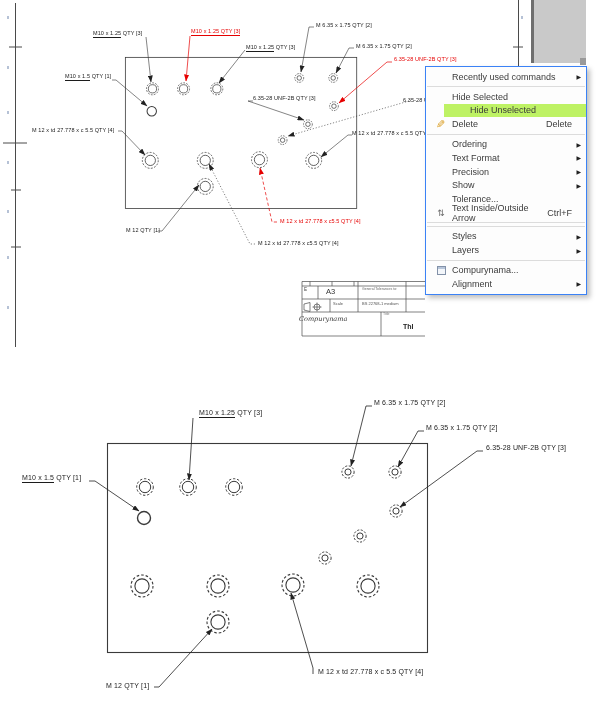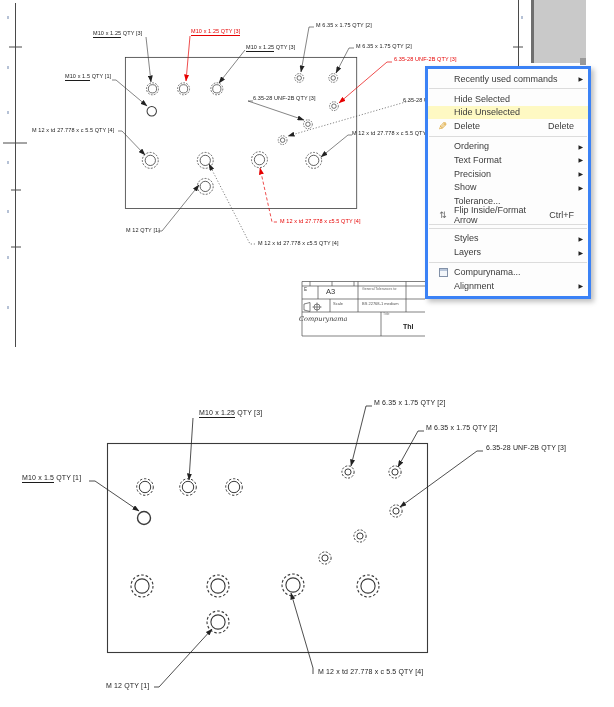--- a/index.html
+++ b/index.html
@@ -19,26 +19,26 @@
   .tb-a3{font-size:7.5px;color:#333;}
   .tb-tol{font-size:3.5px;color:#666;}
   .tb-scale{font-size:4px;color:#555;}
   .tb-val{font-size:4px;color:#555;}
   .tb-company{font-size:6.5px;font-style:italic;color:#333;font-family:"DejaVu Serif",serif;}
   .tb-titlelab{font-size:3.5px;color:#777;}
   .tb-title{font-size:7px;font-weight:bold;color:#222;}
   
   #menu{
     position:absolute;left:425px;top:66px;width:160px;z-index:10;
-    background:#fdfdfd;border:3px solid #3b82f6;
+    background:#fdfdfd;border:1px solid #3b82f6;
     box-shadow:3px 3px 5px rgba(0,0,0,.25);
     padding:3px 0;font-size:9px;color:#3b3b3b;
   }
   .mi{display:flex;align-items:center;height:13.8px;padding:0 5px 0 4px;}
-  .mi.hl{background:#fef9c3;}
+  .mi.hl{background:#bef264;margin-left:18px;}
   .mic{flex:0 0 22px;text-align:center;position:relative;height:12px;line-height:12px;}
   .mil{flex:1;}
   .mis{margin-left:6px;color:#3b3b3b;}
   .mia{flex:0 0 9px;text-align:right;font-size:6px;color:#222;}
   .mia.sub::after{content:"\25B6";}
   .msep{height:1px;background:#dcdcdc;margin:2.5px 1px;}
   .ic-pencil::after{content:"\270E";color:#dba029;font-size:11px;display:inline-block;transform:scaleX(-1);}
   .ic-flip::after{content:"\21C5";color:#6a6a6a;font-size:9px;}
   .ic-check::after{content:"\2713";color:#3b3b3b;font-size:9px;}
   .ic-spell::before{content:"";position:absolute;left:4px;top:2px;width:9px;height:7px;
@@ -260,21 +260,21 @@
     <span class="mil">Show</span>
     <span class="mia sub"></span>
   </div>
   <div class="mi">
     <span class="mic"></span>
     <span class="mil">Tolerance...</span>
     <span class="mia"></span>
   </div>
   <div class="mi">
     <span class="mic ic-flip"></span>
-    <span class="mil">Flip Inside/Format Arrow</span>
+    <span class="mil">Text Inside/Outside Arrow</span>
     <span class="mis">Ctrl+F</span>
     <span class="mia"></span>
   </div>
   <div class="msep"></div>
   <div class="msep"></div>
   <div class="mi">
     <span class="mic"></span>
     <span class="mil">Styles</span>
     <span class="mia sub"></span>
   </div>

